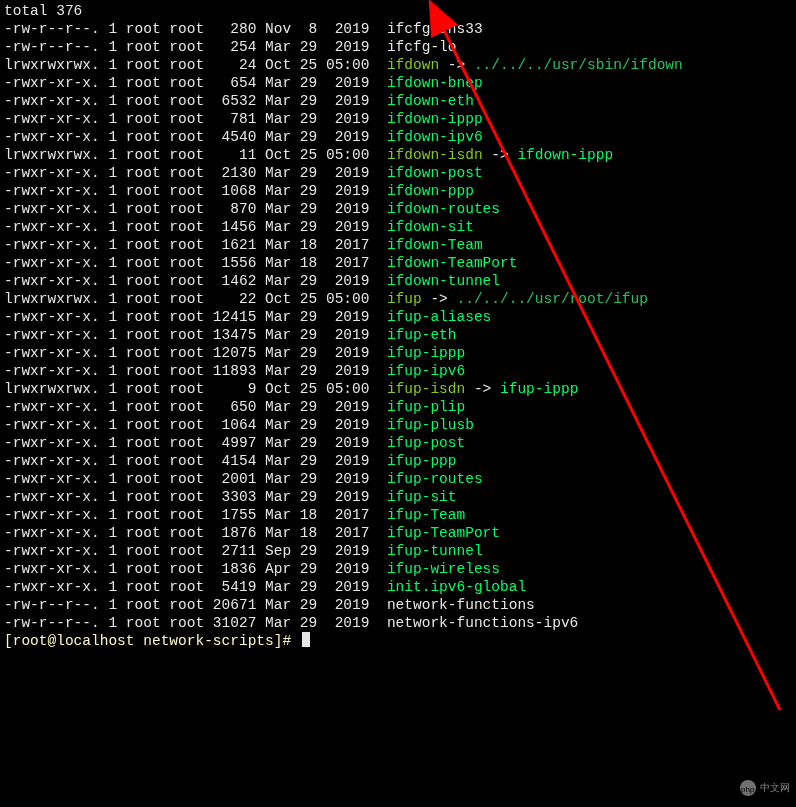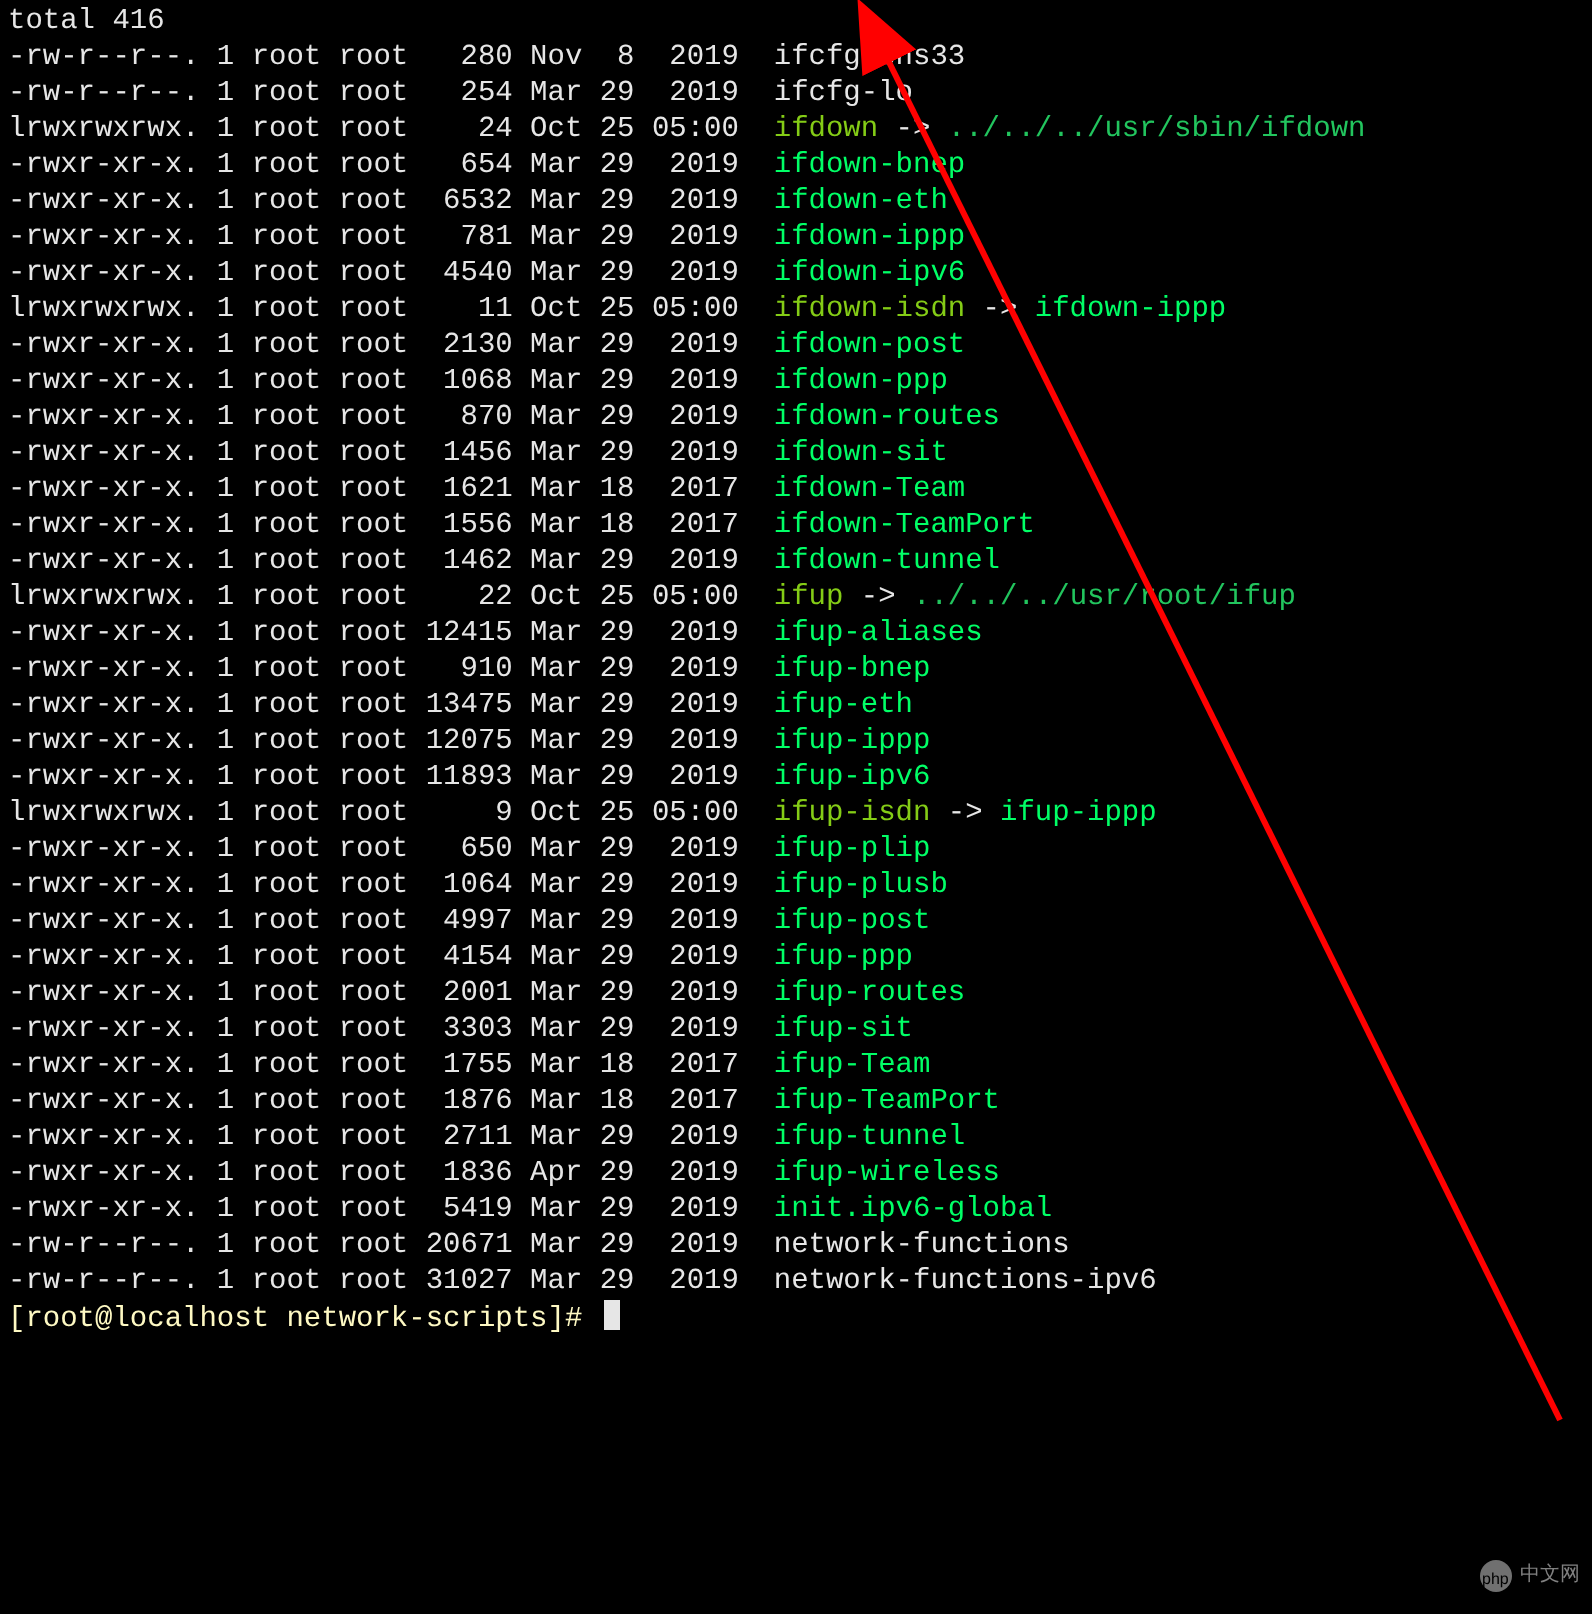--- a/index.html
+++ b/index.html
@@ -60,52 +60,51 @@
     position: absolute;
     top: 1px; left: 1px;
     font-size: 8px;
     color: #000;
   }
 </style>
 </head>
 <body>
 
 <div id="terminal">
-    <div class="line">total 416</div>
+    <div class="line">total 376</div>
     <div class="line"><span>-rw-r--r--. 1 root root   280 Nov  8  2019  </span><span class="fname">ifcfg-ens33</span></div>
     <div class="line"><span>-rw-r--r--. 1 root root   254 Mar 29  2019  </span><span class="fname">ifcfg-lo</span></div>
     <div class="line"><span>lrwxrwxrwx. 1 root root    24 Oct 25 05:00  </span><span class="fsym">ifdown</span><span class="arrow"> -&gt; </span><span class="target">../../../usr/sbin/ifdown</span></div>
     <div class="line"><span>-rwxr-xr-x. 1 root root   654 Mar 29  2019  </span><span class="fexec">ifdown-bnep</span></div>
     <div class="line"><span>-rwxr-xr-x. 1 root root  6532 Mar 29  2019  </span><span class="fexec">ifdown-eth</span></div>
     <div class="line"><span>-rwxr-xr-x. 1 root root   781 Mar 29  2019  </span><span class="fexec">ifdown-ippp</span></div>
     <div class="line"><span>-rwxr-xr-x. 1 root root  4540 Mar 29  2019  </span><span class="fexec">ifdown-ipv6</span></div>
     <div class="line"><span>lrwxrwxrwx. 1 root root    11 Oct 25 05:00  </span><span class="fsym">ifdown-isdn</span><span class="arrow"> -&gt; </span><span class="texec">ifdown-ippp</span></div>
     <div class="line"><span>-rwxr-xr-x. 1 root root  2130 Mar 29  2019  </span><span class="fexec">ifdown-post</span></div>
     <div class="line"><span>-rwxr-xr-x. 1 root root  1068 Mar 29  2019  </span><span class="fexec">ifdown-ppp</span></div>
     <div class="line"><span>-rwxr-xr-x. 1 root root   870 Mar 29  2019  </span><span class="fexec">ifdown-routes</span></div>
     <div class="line"><span>-rwxr-xr-x. 1 root root  1456 Mar 29  2019  </span><span class="fexec">ifdown-sit</span></div>
     <div class="line"><span>-rwxr-xr-x. 1 root root  1621 Mar 18  2017  </span><span class="fexec">ifdown-Team</span></div>
     <div class="line"><span>-rwxr-xr-x. 1 root root  1556 Mar 18  2017  </span><span class="fexec">ifdown-TeamPort</span></div>
     <div class="line"><span>-rwxr-xr-x. 1 root root  1462 Mar 29  2019  </span><span class="fexec">ifdown-tunnel</span></div>
     <div class="line"><span>lrwxrwxrwx. 1 root root    22 Oct 25 05:00  </span><span class="fsym">ifup</span><span class="arrow"> -&gt; </span><span class="target">../../../usr/root/ifup</span></div>
     <div class="line"><span>-rwxr-xr-x. 1 root root 12415 Mar 29  2019  </span><span class="fexec">ifup-aliases</span></div>
-    <div class="line"><span>-rwxr-xr-x. 1 root root   910 Mar 29  2019  </span><span class="fexec">ifup-bnep</span></div>
     <div class="line"><span>-rwxr-xr-x. 1 root root 13475 Mar 29  2019  </span><span class="fexec">ifup-eth</span></div>
     <div class="line"><span>-rwxr-xr-x. 1 root root 12075 Mar 29  2019  </span><span class="fexec">ifup-ippp</span></div>
     <div class="line"><span>-rwxr-xr-x. 1 root root 11893 Mar 29  2019  </span><span class="fexec">ifup-ipv6</span></div>
     <div class="line"><span>lrwxrwxrwx. 1 root root     9 Oct 25 05:00  </span><span class="fsym">ifup-isdn</span><span class="arrow"> -&gt; </span><span class="texec">ifup-ippp</span></div>
     <div class="line"><span>-rwxr-xr-x. 1 root root   650 Mar 29  2019  </span><span class="fexec">ifup-plip</span></div>
     <div class="line"><span>-rwxr-xr-x. 1 root root  1064 Mar 29  2019  </span><span class="fexec">ifup-plusb</span></div>
     <div class="line"><span>-rwxr-xr-x. 1 root root  4997 Mar 29  2019  </span><span class="fexec">ifup-post</span></div>
     <div class="line"><span>-rwxr-xr-x. 1 root root  4154 Mar 29  2019  </span><span class="fexec">ifup-ppp</span></div>
     <div class="line"><span>-rwxr-xr-x. 1 root root  2001 Mar 29  2019  </span><span class="fexec">ifup-routes</span></div>
     <div class="line"><span>-rwxr-xr-x. 1 root root  3303 Mar 29  2019  </span><span class="fexec">ifup-sit</span></div>
     <div class="line"><span>-rwxr-xr-x. 1 root root  1755 Mar 18  2017  </span><span class="fexec">ifup-Team</span></div>
     <div class="line"><span>-rwxr-xr-x. 1 root root  1876 Mar 18  2017  </span><span class="fexec">ifup-TeamPort</span></div>
-    <div class="line"><span>-rwxr-xr-x. 1 root root  2711 Mar 29  2019  </span><span class="fexec">ifup-tunnel</span></div>
+    <div class="line"><span>-rwxr-xr-x. 1 root root  2711 Sep 29  2019  </span><span class="fexec">ifup-tunnel</span></div>
     <div class="line"><span>-rwxr-xr-x. 1 root root  1836 Apr 29  2019  </span><span class="fexec">ifup-wireless</span></div>
     <div class="line"><span>-rwxr-xr-x. 1 root root  5419 Mar 29  2019  </span><span class="fexec">init.ipv6-global</span></div>
     <div class="line"><span>-rw-r--r--. 1 root root 20671 Mar 29  2019  </span><span class="fname">network-functions</span></div>
     <div class="line"><span>-rw-r--r--. 1 root root 31027 Mar 29  2019  </span><span class="fname">network-functions-ipv6</span></div>
     <div class="line"><span class="prompt">[root@localhost network-scripts]# </span><span class="cursor"></span></div>
   </div>
 
 <svg class="arrow-overlay" width="796" height="807">
   <defs>
     <marker id="ah" markerWidth="12" markerHeight="12" refX="2" refY="5" orient="auto">

